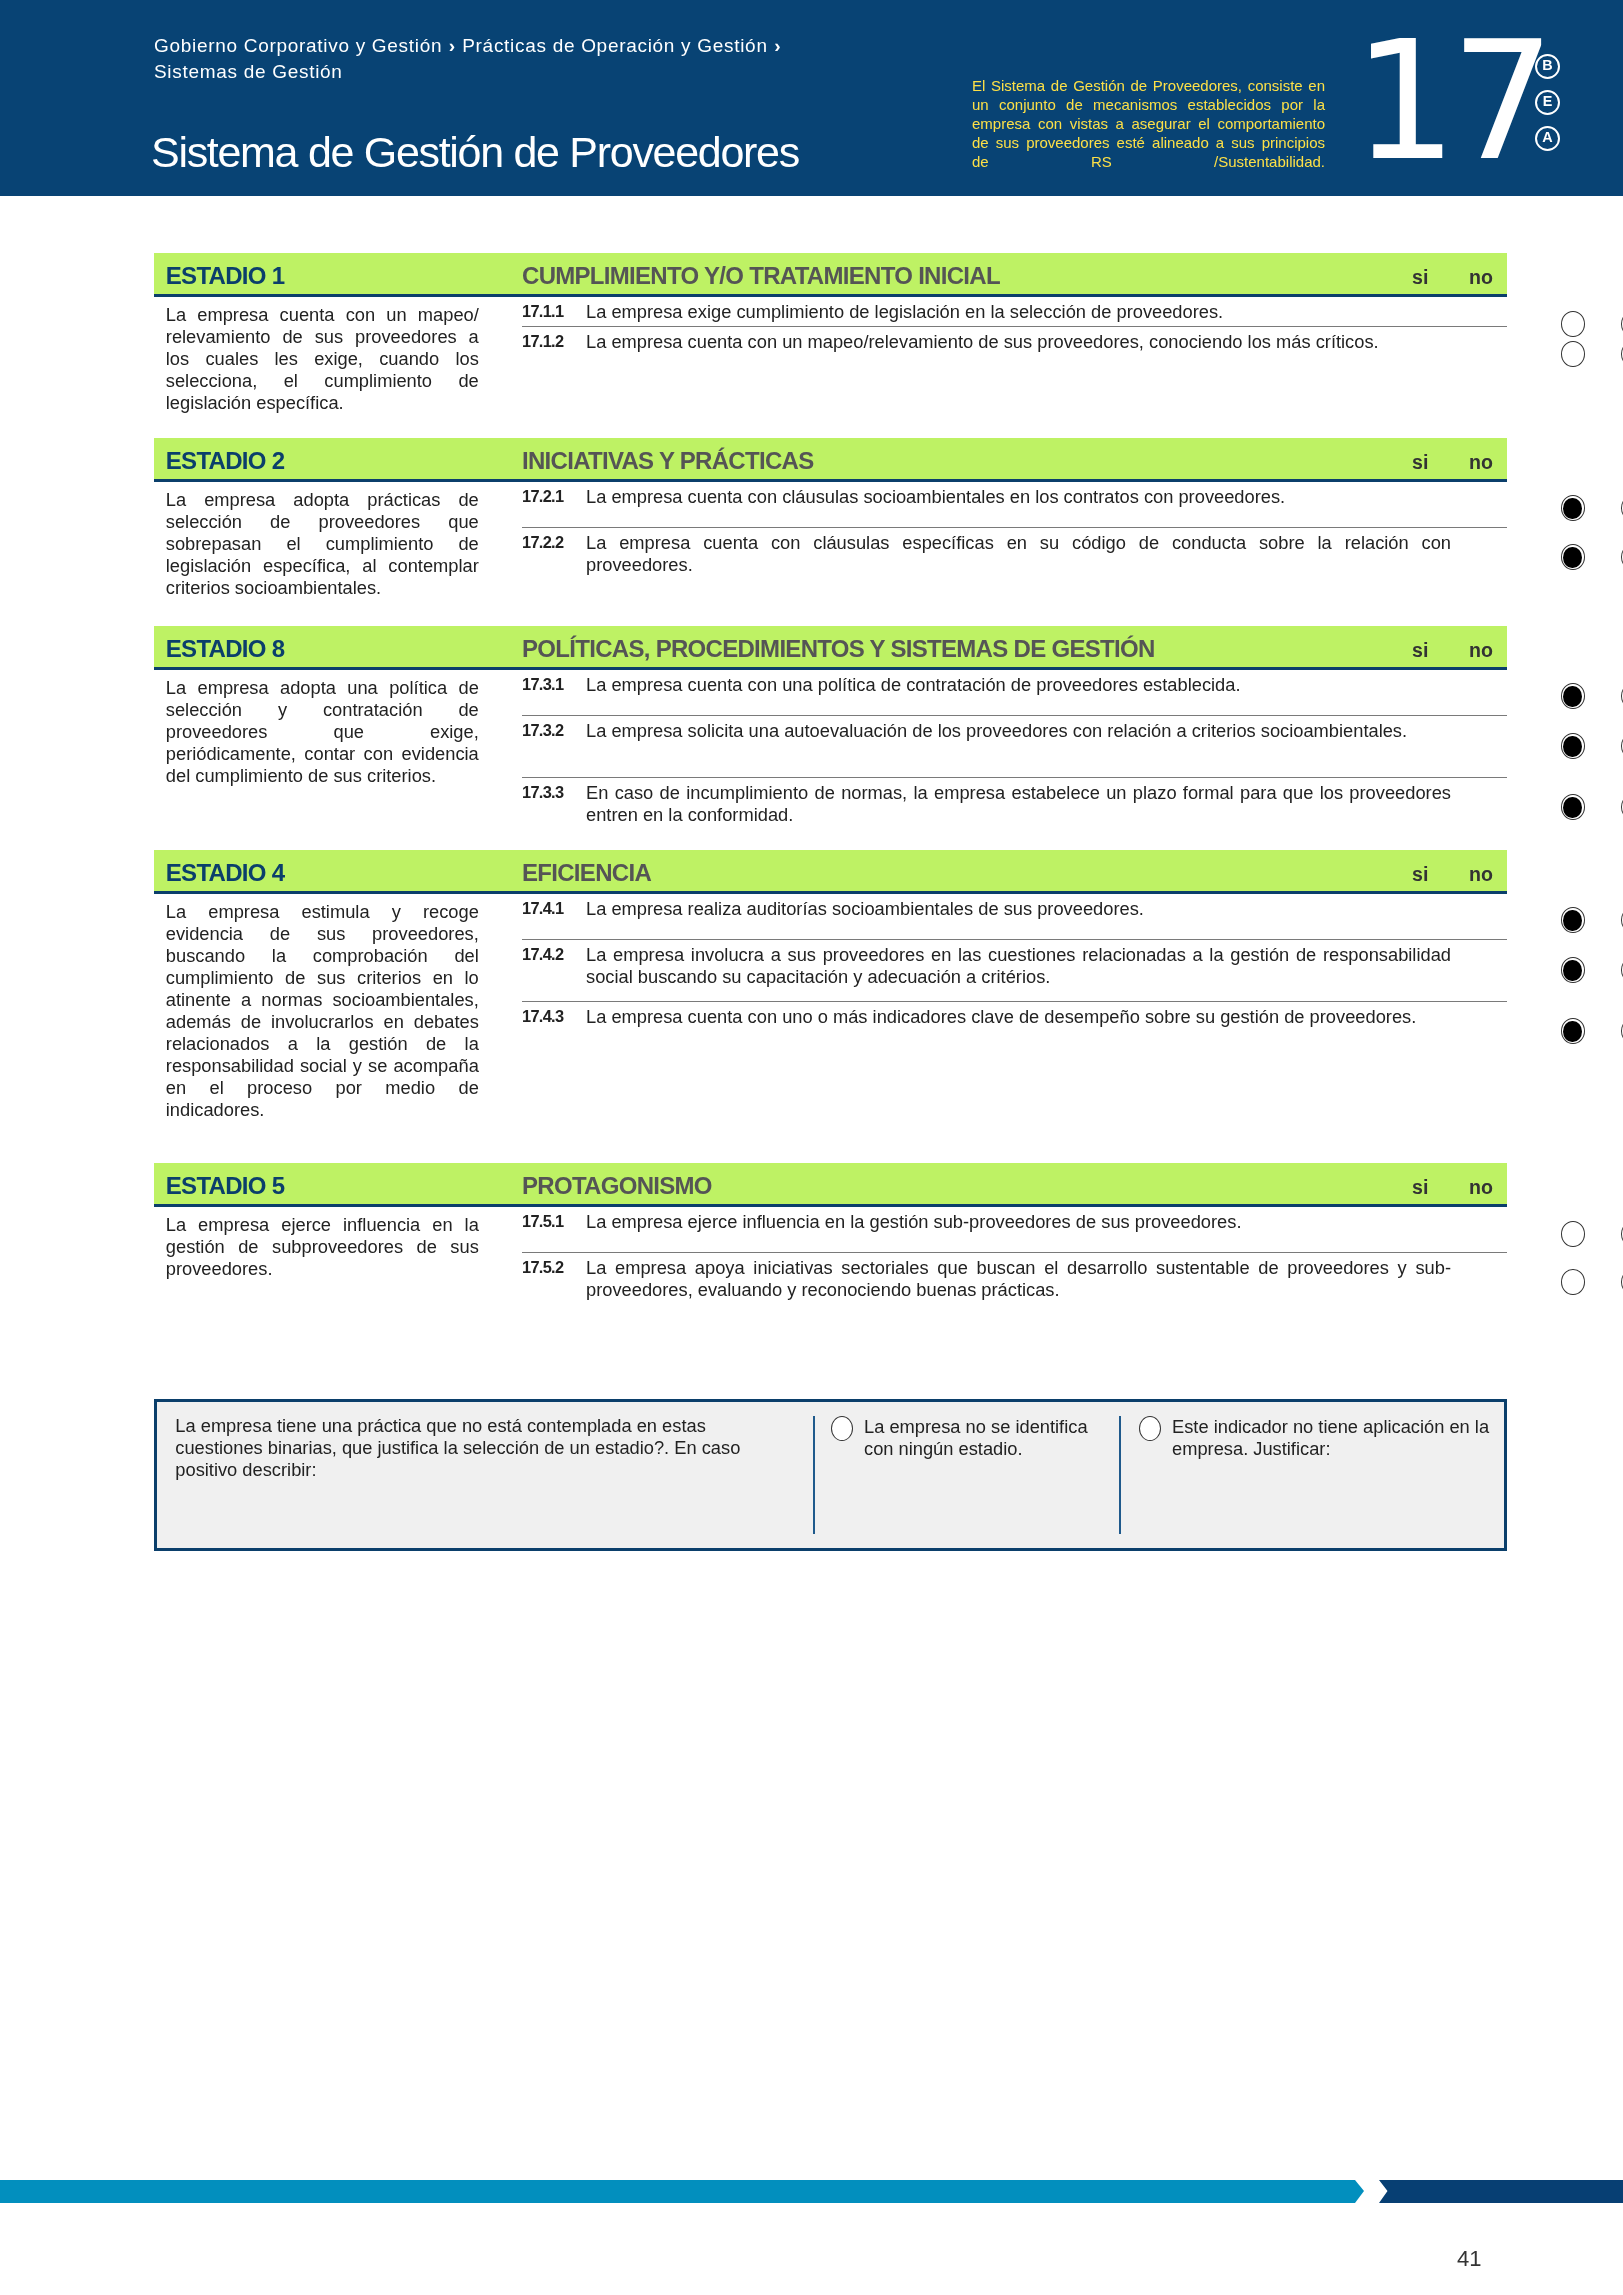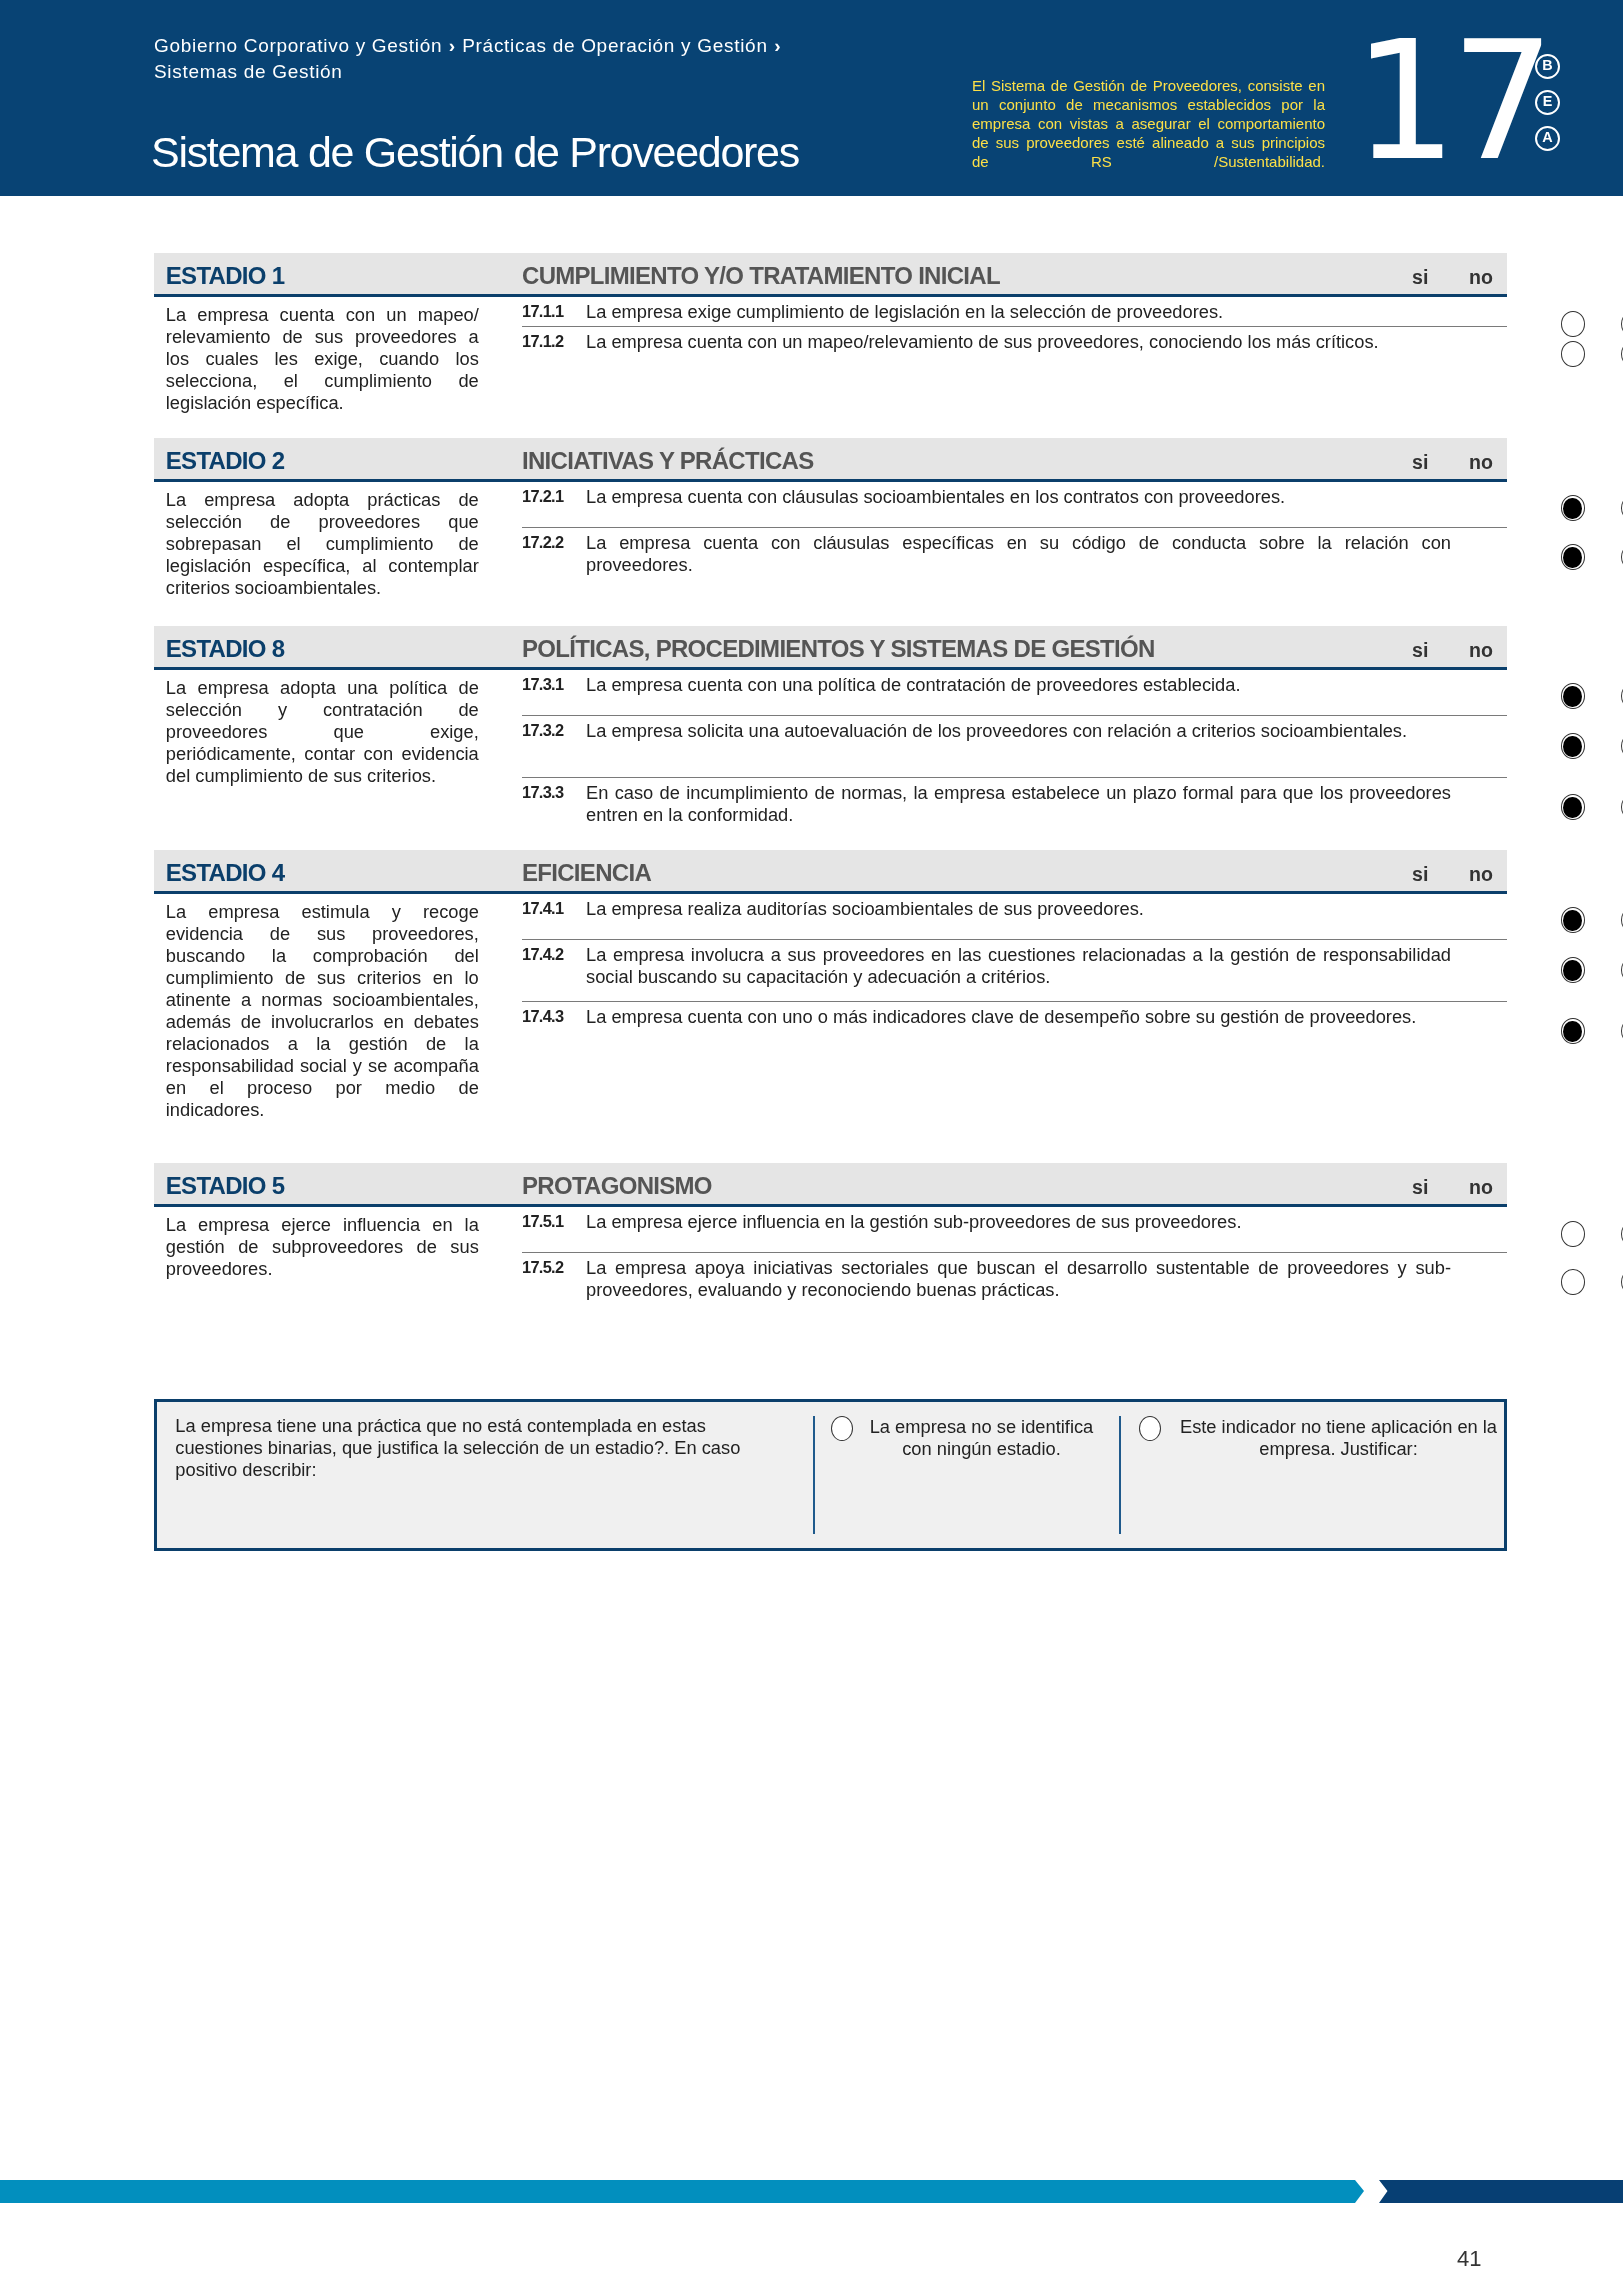--- a/index.html
+++ b/index.html
@@ -34,21 +34,21 @@
   .badges { position: absolute; left: 1535px; top: 54px; width: 26px; }
   .badge {
     width: 25px; height: 25px; border: 2.6px solid #fff; border-radius: 50%;
     color: #fff; font-weight: bold; font-size: 14.4px; line-height: 19.6px;
     text-align: center; margin-bottom: 11px;
   }
 
   
   .stage { position: absolute; left: 154px; width: 1353px; }
   .stage-head {
-    height: 44px; background: #e5e5e5; border-bottom: 3.3px solid #0b3f6b;
+    height: 44px; background: #bef264; border-bottom: 3.3px solid #0b3f6b;
     position: relative;
   }
   .stage-label {
     position: absolute; left: 11.8px; top: 9.2px;
     color: #0b3f6b; font-weight: bold; font-size: 24px; letter-spacing: -0.7px;
   }
   .stage-title {
     position: absolute; left: 368px; top: 9.2px;
     color: #555555; font-weight: bold; font-size: 24px; letter-spacing: -0.7px;
   }
@@ -100,21 +100,21 @@
   .vdiv { position: absolute; top: 14.4px; width: 2px; height: 118px; background: #1f5a8c; }
   .vdiv.v1 { left: 656px; }
   .vdiv.v2 { left: 962px; }
   .opt { position: absolute; top: 14.4px; font-size: 18.3px; line-height: 22px; color: #222; }
   .opt.o1 { left: 674px; width: 268px; }
   .opt.o2 { left: 982px; width: 366px; }
   .opt .oradio {
     position: absolute; left: 0; top: 0; width: 22px; height: 25px;
     border: 1.3px solid #333; border-radius: 50%; background: #fff;
   }
-  .opt .otext { margin-left: 33px; display: block; text-align: center; }
+  .opt .otext { margin-left: 33px; display: block; }
 
   
   .bar-light {
     position: absolute; left: 0; top: 2180px; width: 1364px; height: 23px;
     background: #028fbe;
     clip-path: polygon(0 0, 1355px 0, 1364px 11px, 1355px 23px, 0 23px);
   }
   .bar-dark {
     position: absolute; left: 1379px; top: 2180px; width: 244px; height: 23px;
     background: #073f73;

